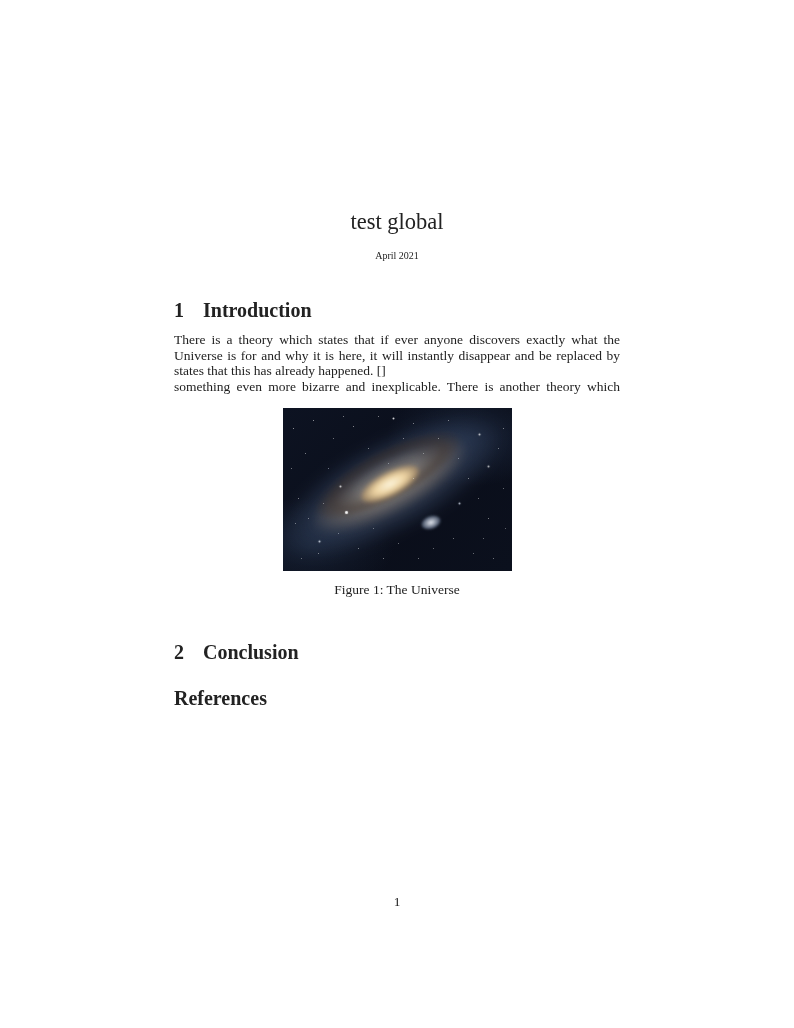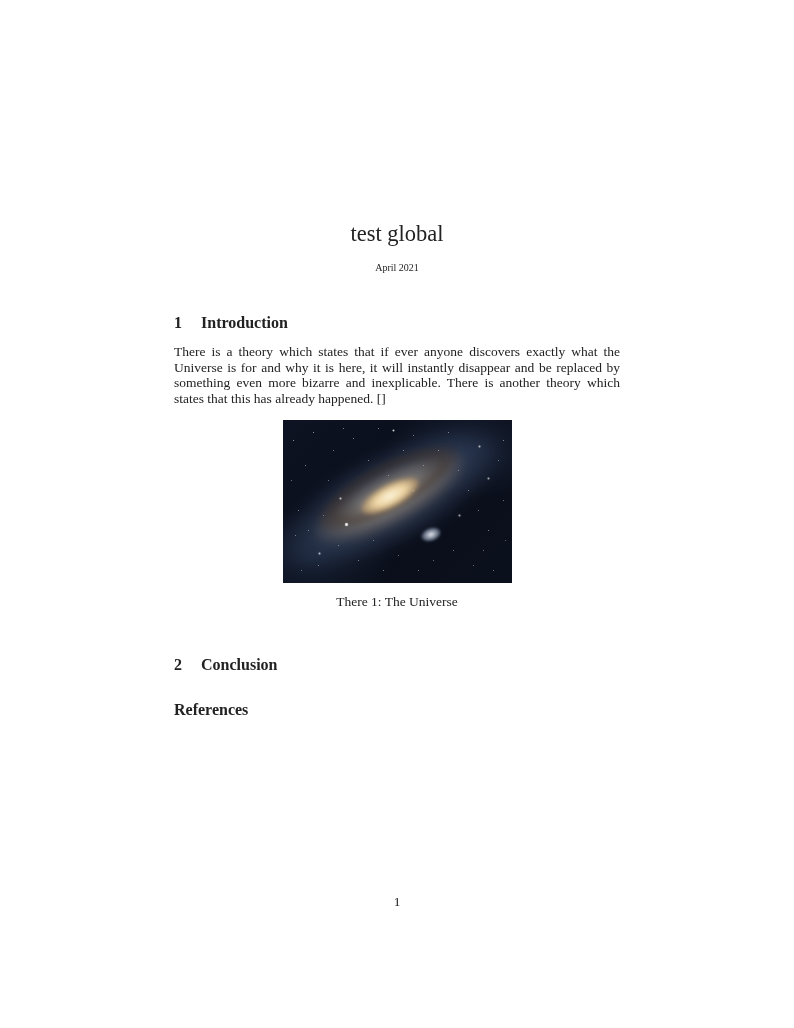--- a/index.html
+++ b/index.html
@@ -4,36 +4,36 @@
 <style>
   html,body{margin:0;padding:0;background:#ffffff;}
   .page{
     position:relative;
     width:794px;height:1028px;
     background:#ffffff;
     font-family:"Liberation Serif","DejaVu Serif",serif;
     color:#222;
     overflow:hidden;
   }
-  .content{width:446px;margin:16px auto;}
+  .content{width:446px;margin:4px auto;}
   .doc-title{
     padding-top:204px;
     text-align:center;
     font-size:22.5px;line-height:28px;
   }
   .doc-author{
     margin-top:25px;text-align:center;
     font-size:15px;line-height:18px;
   }
   .doc-date{
     margin-top:11px;text-align:center;
     font-size:10px;line-height:18px;
   }
   .sec-heading{
-    font-weight:bold;font-size:16px;line-height:23px;
+    font-weight:bold;font-size:20px;line-height:23px;
     margin:0;
   }
   .sec-heading.first{margin-top:34px;}
   .sec-heading.second{margin-top:43px;}
   .sec-heading.refs{margin-top:22px;line-height:24px;}
   .sec-num{display:inline-block;margin-right:19px;}
   .body-par{
     margin-top:10px;
     font-size:13.5px;line-height:15.7px;
   }
@@ -156,34 +156,34 @@
   <div class="content">
 
     <div class="doc-title">test global</div>
     <div class="doc-date">April 2021</div>
 
     <h1 class="sec-heading first"><span class="sec-num">1</span><span>Introduction</span></h1>
 
     <div class="body-par">
       <div class="pline">There is a theory which states that if ever anyone discovers exactly what the</div>
       <div class="pline">Universe is for and why it is here, it will instantly disappear and be replaced by</div>
+      <div class="pline last">states that this has already happened. []</div>
       <div class="pline">something even more bizarre and inexplicable. There is another theory which</div>
-      <div class="pline last">states that this has already happened. []</div>
     </div>
 
     <div class="figure-wrap">
       <div class="galaxy">
         <div class="g-outer"></div>
         <div class="g-mid"></div>
         <div class="g-dust"></div>
         <div class="g-core"></div>
         <div class="g-companion"></div>
         <div class="g-stars"></div>
       </div>
-      <div class="fig-caption">There 1: The Universe</div>
+      <div class="fig-caption">Figure 1: The Universe</div>
     </div>
 
     <h1 class="sec-heading second"><span class="sec-num">2</span><span>Conclusion</span></h1>
 
 
     <h1 class="sec-heading refs">References</h1>
 
   </div>
 
   <div class="page-num">1</div>

